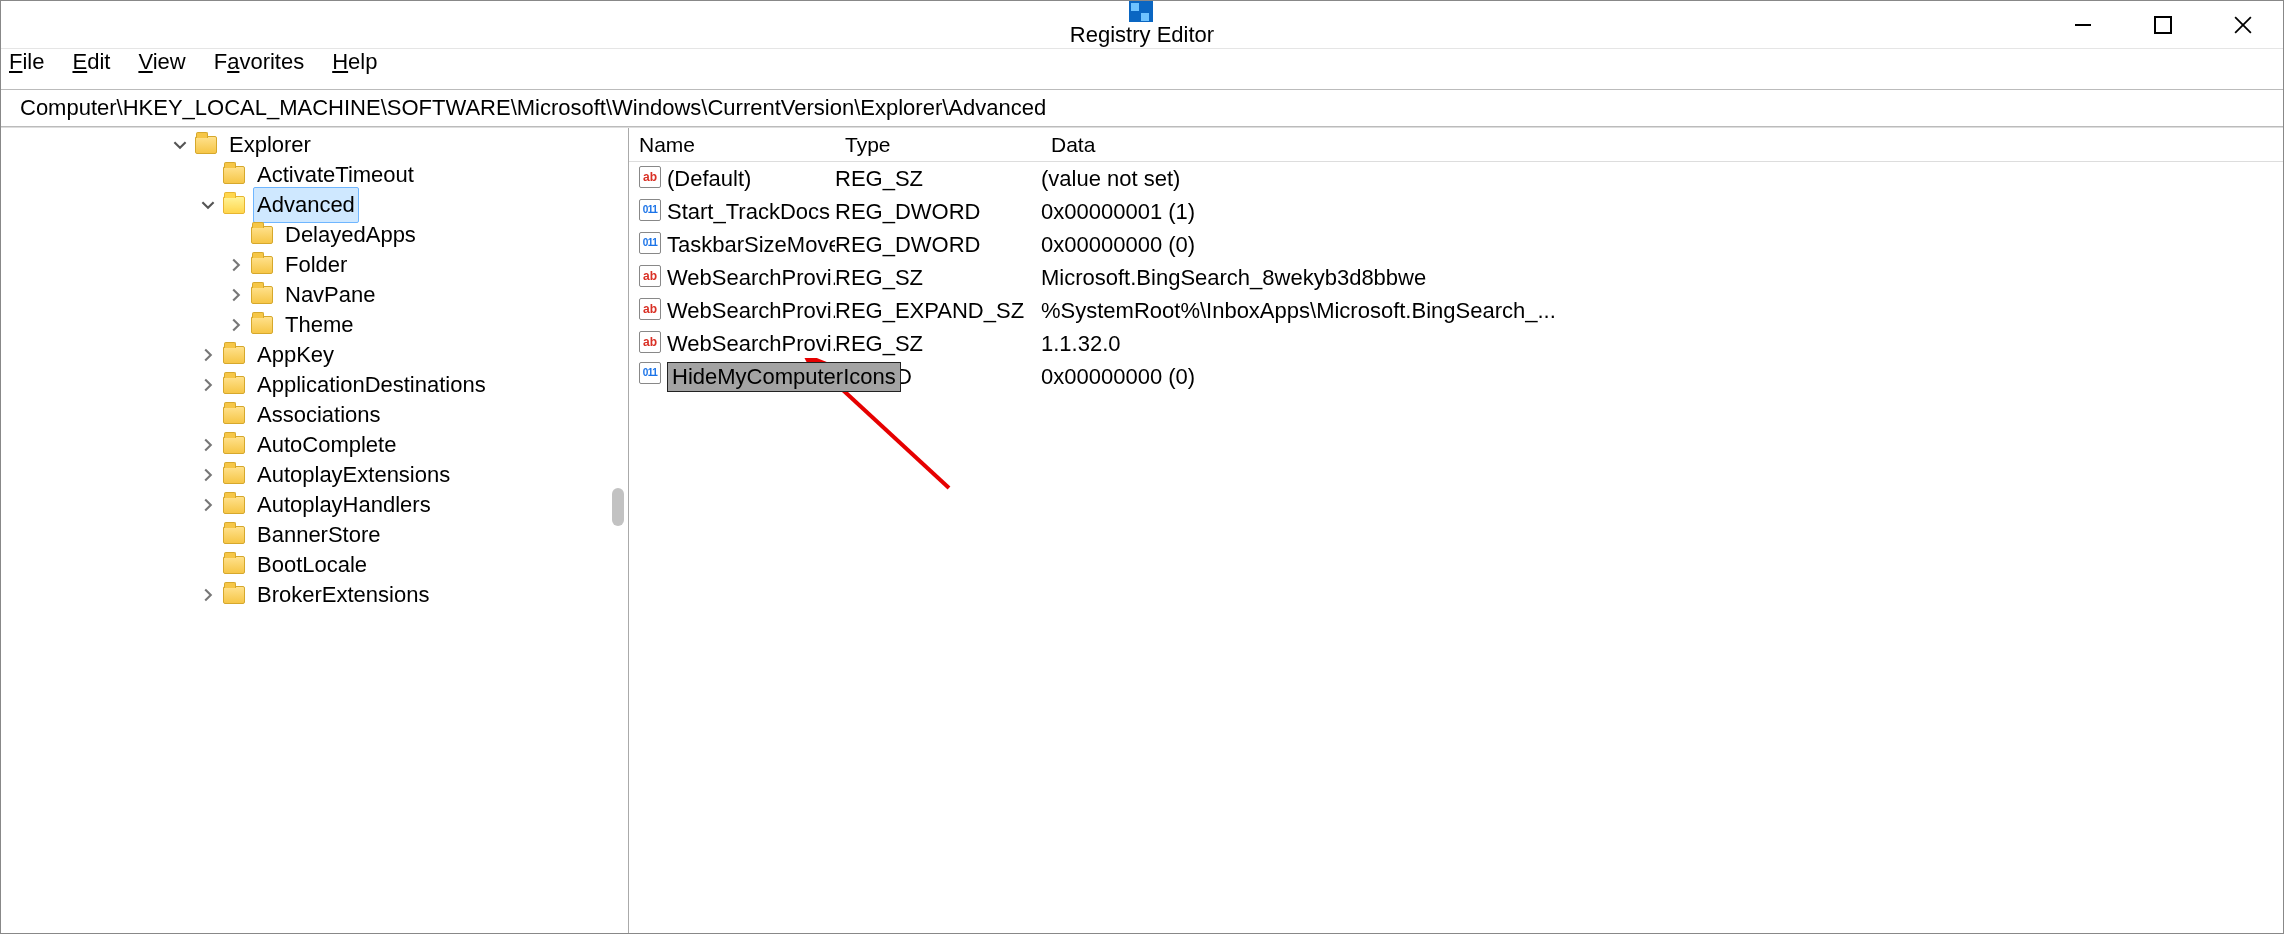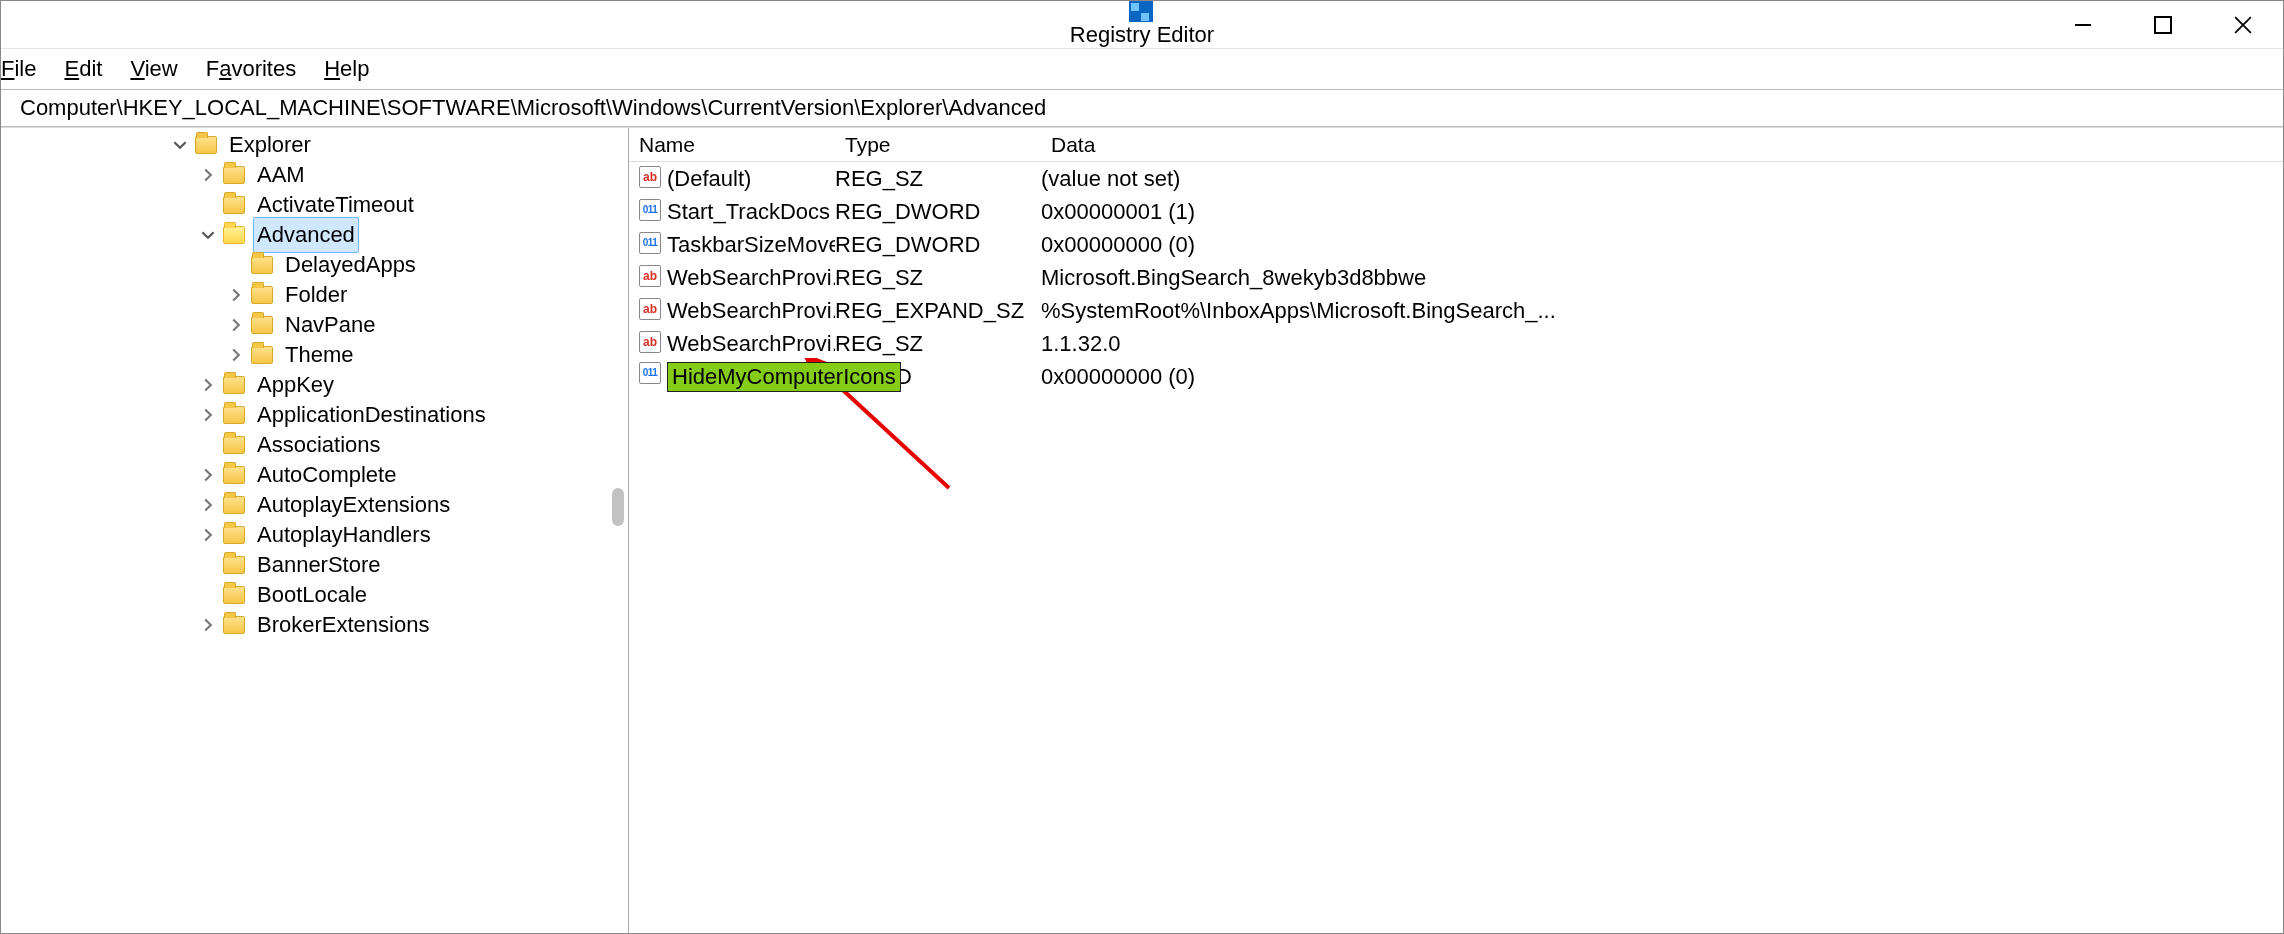--- a/index.html
+++ b/index.html
@@ -58,23 +58,22 @@
   color: #000;
 }
 .wc-min::before { content:""; display:block; width:16px; height:2px; background:#000; }
 .wc-max::before { content:""; display:block; width:14px; height:14px; border:2px solid #000; }
 .wc-close svg { width:18px; height:18px; }
 
 
 .menubar {
   height: 40px;
   display: flex;
-  align-items: center;
   gap: 28px;
-  padding: 0 0;
+  padding: 0 8px;
   font-size: 22px;
   color: #000;
 }
 .menubar .mitem .ul { text-decoration: underline; }
 
 
 .addressbar {
   height: 38px;
   border-top: 1px solid #bbb;
   border-bottom: 1px solid #bbb;
@@ -205,21 +204,21 @@
   content:"011";
   position:absolute; inset:0;
   font-size:10px; line-height:20px; text-align:center;
   color:#1a73e8; font-weight:700; letter-spacing:-0.5px;
 }
 
 
 .rename-box {
   border: 1px solid #222;
   padding: 1px 4px;
-  background:#84cc16;
+  background:#a3a3a3;
   font-size: 22px;
 }
 
 
 .arrow-overlay {
   position:absolute;
   pointer-events:none;
 }
 </style>
 </head>
@@ -261,30 +260,20 @@
           <span class="expander">
             <svg viewBox="0 0 10 10">
               <path d="M1 3 L5 7 L9 3" fill="none" stroke="#555" stroke-width="1.5"></path>
             </svg>
           </span>
           <span class="folder-icon"></span>
           <span class="label">Explorer</span>
         </div>
         <div class="tree-row">
           <span class="indent" style="width: 196px;"></span>
-          <span class="expander">
-            <svg viewBox="0 0 10 10">
-              <path d="M3 1 L7 5 L3 9" fill="none" stroke="#777" stroke-width="1.5"></path>
-            </svg>
-          </span>
-          <span class="folder-icon"></span>
-          <span class="label">AAM</span>
-        </div>
-        <div class="tree-row">
-          <span class="indent" style="width: 196px;"></span>
           <span class="expander blank"></span>
           <span class="folder-icon"></span>
           <span class="label">ActivateTimeout</span>
         </div>
         <div class="tree-row selected">
           <span class="indent" style="width: 196px;"></span>
           <span class="expander">
             <svg viewBox="0 0 10 10">
               <path d="M1 3 L5 7 L9 3" fill="none" stroke="#555" stroke-width="1.5"></path>
             </svg>

